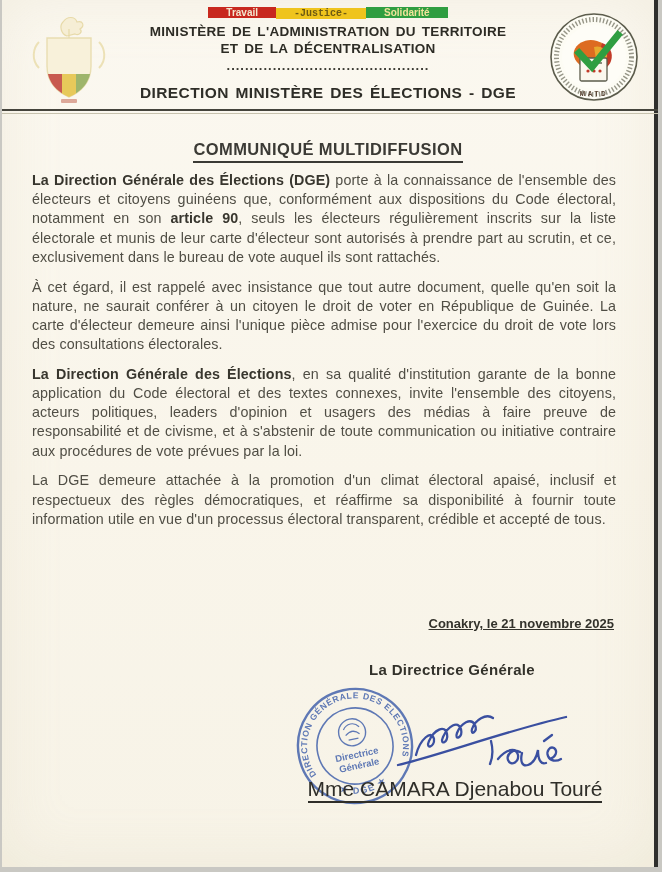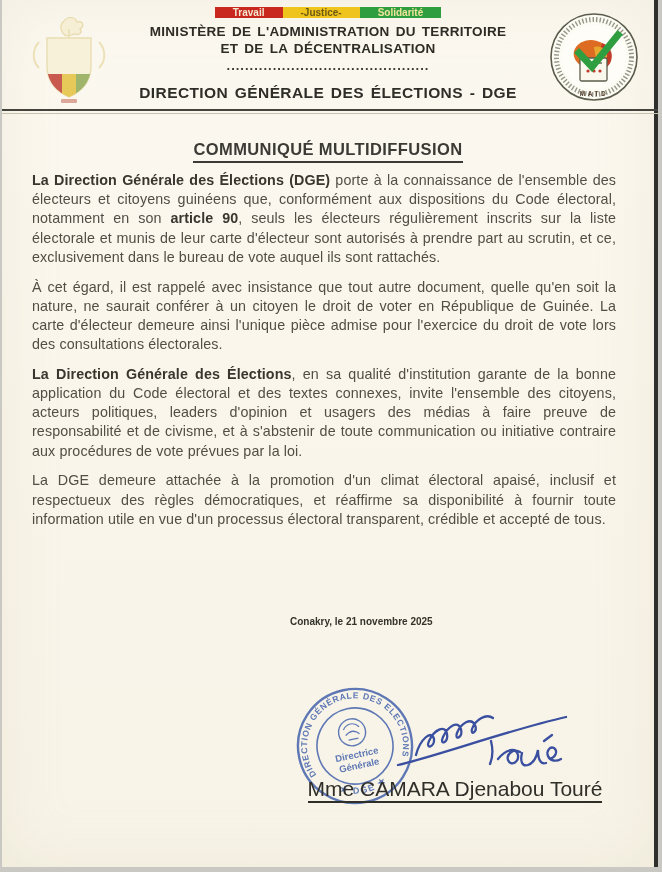--- a/index.html
+++ b/index.html
@@ -15,21 +15,21 @@
     box-shadow:inset 0 0 60px rgba(205,192,155,.18);
   }
 
   
   .header{position:relative;height:113px;}
   .header-center{position:absolute;left:120px;right:120px;top:2px;text-align:center;}
   .republic{font-size:13px;color:#84826f;letter-spacing:.6px;font-weight:bold;}
   .motto{margin-top:1px;font-size:10px;font-weight:bold;display:inline-block;line-height:12px;}
   .motto span{padding:0 18px;}
   .motto .m-red{color:#f3e7cf;}
-  .motto .m-yellow{color:#6d5a13;}
+  .motto .m-yellow{color:#6d5a13;font-family:Liberation Mono, monospace;}
   .motto .m-green{color:#f0e39a;}
   .ministry{margin-top:3px;font-size:13.5px;line-height:17px;font-weight:bold;color:#2d2c25;letter-spacing:.3px;word-spacing:2px;}
   .dots{margin-top:4px;font-size:13px;font-weight:bold;color:#3a3932;letter-spacing:1px;line-height:10px;white-space:nowrap;overflow:hidden;}
   .direction{position:absolute;left:0;right:0;top:84px;text-align:center;
     font-size:15.5px;font-weight:bold;color:#2e2d27;letter-spacing:.4px;word-spacing:2px;}
   .rule{position:absolute;left:0;right:-4px;top:109px;height:2px;background:#45443c;}
   .rule2{position:absolute;left:0;right:-4px;top:113px;height:1px;background:#c7c2ae;}
   .arms{position:absolute;left:17px;top:12px;}
   .matd{position:absolute;right:14px;top:11px;}
 
@@ -41,22 +41,22 @@
 
   
   .body-text{margin-top:12px;padding:0 38px 0 30px;}
   .body-text p{
     margin:0 0 10.5px 0;font-size:14.3px;line-height:19.2px;color:#504e45;
     text-align:justify;letter-spacing:.1px;
   }
   .body-text p strong{color:#38362e;}
 
   
-  .place-date{position:absolute;left:288px;top:616px;width:324px;text-align:left;
-    font-size:10px;font-weight:bold;color:#33322b;}
+  .place-date{position:absolute;left:288px;top:616px;width:324px;text-align:right;
+    font-size:13px;font-weight:bold;color:#33322b;text-decoration:underline;}
   .sig-title{position:absolute;left:288px;top:661px;width:324px;text-align:center;
     font-size:15px;font-weight:bold;color:#33322b;letter-spacing:.3px;}
   .stamp{position:absolute;left:291px;top:684px;opacity:.88;}
   .signature{position:absolute;left:392px;top:689px;}
   .sig-name{position:absolute;left:286px;top:777px;width:334px;text-align:center;
     font-size:21px;font-weight:normal;color:#2f2e29;}
   .sig-name span{border-bottom:2px solid #2f2e29;padding-bottom:1px;}
 </style>
 </head>
 <body>
@@ -102,37 +102,38 @@
 
     <div class="header-center">
       <div class="motto"><span class="m-red" style="background: rgb(200, 40, 30);">Travail</span><span class="m-yellow" style="background: rgb(239, 196, 29);">-Justice-</span><span class="m-green" style="background: rgb(47, 158, 65);">Solidarité</span></div>
       <div class="ministry">
         <div>MINISTÈRE DE L'ADMINISTRATION DU TERRITOIRE</div>
         <div>ET DE LA DÉCENTRALISATION</div>
       </div>
       <div class="dots">............................................</div>
     </div>
 
-    <div class="direction">DIRECTION GÉNÉRALE DES ÉLECTIONS - DGE</div>
+    <div class="direction">DIRECTION MINISTÈRE DES ÉLECTIONS - DGE</div>
     <div class="rule"></div>
     <div class="rule2"></div>
   </div>
 
   <div class="doc-title">
     <span>COMMUNIQUÉ MULTIDIFFUSION</span>
   </div>
 
   <div class="body-text">
       <p><strong>La Direction Générale des Élections (DGE)</strong><span> porte à la connaissance de l'ensemble des électeurs et citoyens guinéens que, conformément aux dispositions du Code électoral, notamment en son </span><strong>article 90</strong><span>, seuls les électeurs régulièrement inscrits sur la liste électorale et munis de leur carte d'électeur sont autorisés à prendre part au scrutin, et ce, exclusivement dans le bureau de vote auquel ils sont rattachés.</span></p>
       <p><span>À cet égard, il est rappelé avec insistance que tout autre document, quelle qu'en soit la nature, ne saurait conférer à un citoyen le droit de voter en République de Guinée. La carte d'électeur demeure ainsi l'unique pièce admise pour l'exercice du droit de vote lors des consultations électorales.</span></p>
       <p><strong>La Direction Générale des Élections</strong><span>, en sa qualité d'institution garante de la bonne application du Code électoral et des textes connexes, invite l'ensemble des citoyens, acteurs politiques, leaders d'opinion et usagers des médias à faire preuve de responsabilité et de civisme, et à s'abstenir de toute communication ou initiative contraire aux procédures de vote prévues par la loi.</span></p>
       <p><span>La DGE demeure attachée à la promotion d'un climat électoral apaisé, inclusif et respectueux des règles démocratiques, et réaffirme sa disponibilité à fournir toute information utile en vue d'un processus électoral transparent, crédible et accepté de tous.</span></p>
     </div>
 
   <div class="place-date">Conakry, le 21 novembre 2025</div>
+  <div class="sig-title">La Directrice Générale</div>
 
   <svg class="stamp" width="124" height="124" viewBox="-62 -62 124 124">
     <g transform="rotate(-12)" stroke="#4a68ae" fill="#4a68ae">
       <circle cx="0" cy="0" r="57" fill="none" stroke-width="2.4"></circle>
       <circle cx="0" cy="0" r="38" fill="none" stroke-width="1.6"></circle>
       <defs>
         <path id="arcTop" d="M -44.2,19 A 48,48 0 1 1 44.2,19"></path>
         <path id="arcBot" d="M -30,37 A 47.5,47.5 0 0 0 30,37"></path>
       </defs>
       <text font-size="8.6" font-weight="bold" letter-spacing=".7" stroke="none" font-family="Liberation Sans, sans-serif">

